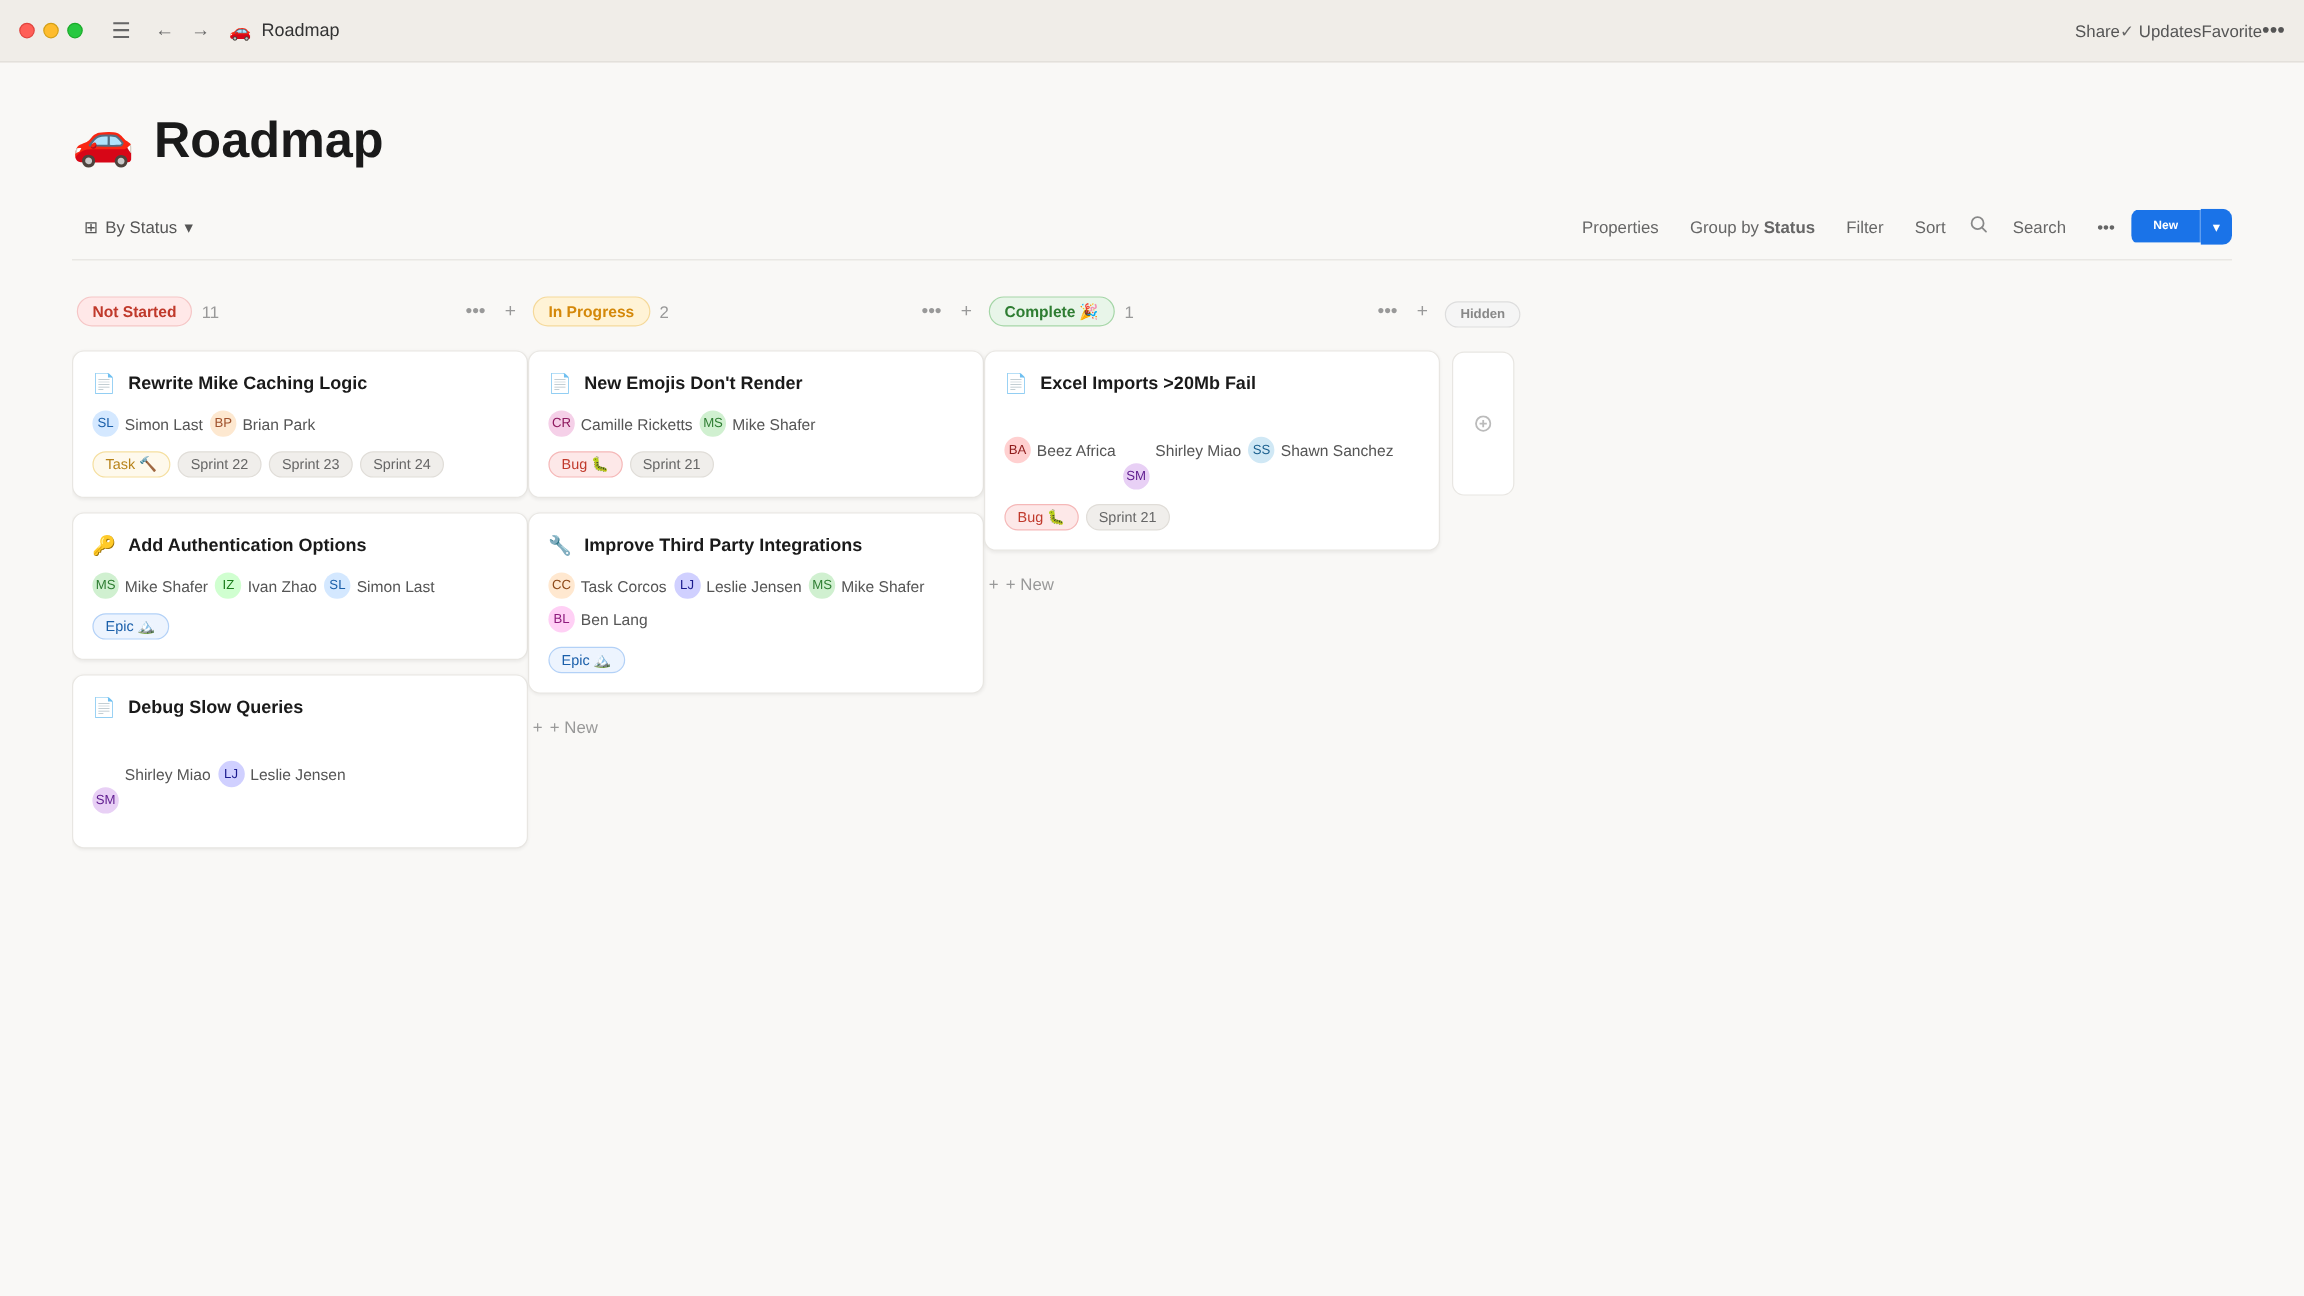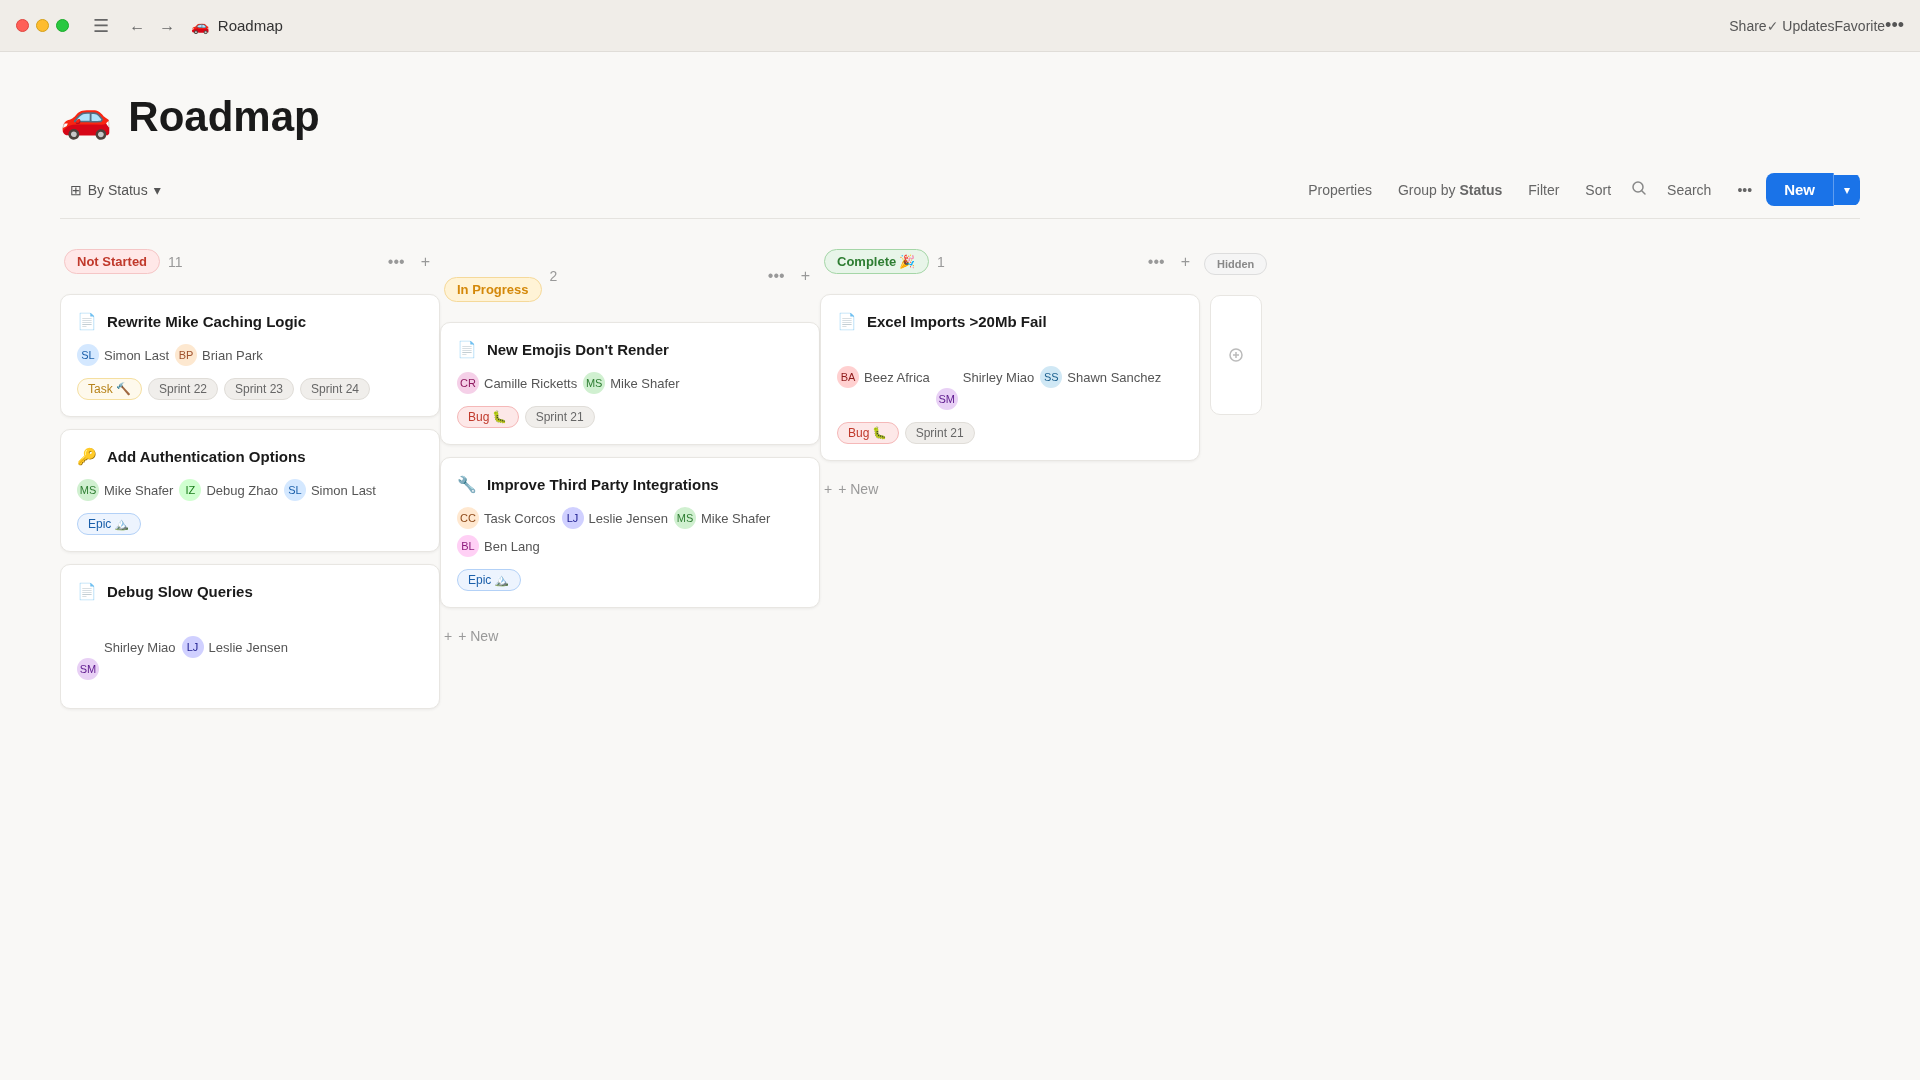--- a/index.html
+++ b/index.html
@@ -150,21 +150,21 @@
       display: flex;
       align-items: center;
       border-radius: 8px;
       overflow: hidden;
     }
     .new-btn-main {
       background: #1a73e8;
       color: white;
       border: none;
       cursor: pointer;
-      font-size: 15px;
+      font-size: 10px;
       font-weight: 600;
       padding: 8px 18px;
       border-right: 1px solid rgba(255,255,255,0.3);
     }
     .new-btn-dropdown {
       background: #1a73e8;
       color: white;
       border: none;
       cursor: pointer;
       padding: 8px 10px;
@@ -205,21 +205,20 @@
     }
     .badge-not-started {
       background: #ffe8e8;
       color: #c0392b;
       border: 1.5px solid #f5c6c6;
     }
     .badge-in-progress {
       background: #fff3d6;
       color: #d4880a;
       border: 1.5px solid #f5d99a;
-      margin-top: 28px;
     }
     .badge-complete {
       background: #e8f5e9;
       color: #2e7d32;
       border: 1.5px solid #a5d6a7;
     }
     .badge-hidden {
       background: #f5f5f5;
       color: #888;
       border: 1.5px solid #ddd;
@@ -480,21 +479,21 @@
           <span class="card-icon">🔑</span>
           <span class="card-title">Add Authentication Options</span>
         </div>
         <div class="card-assignees">
           <div class="assignee">
             <div class="avatar av-mike">MS</div>
             <span>Mike Shafer</span>
           </div>
           <div class="assignee">
             <div class="avatar av-ivan">IZ</div>
-            <span>Debug Zhao</span>
+            <span>Ivan Zhao</span>
           </div>
           <div class="assignee">
             <div class="avatar av-simon">SL</div>
             <span>Simon Last</span>
           </div>
         </div>
         <div class="card-tags">
           <span class="tag tag-epic">Epic 🏔️</span>
         </div>
       </div>

